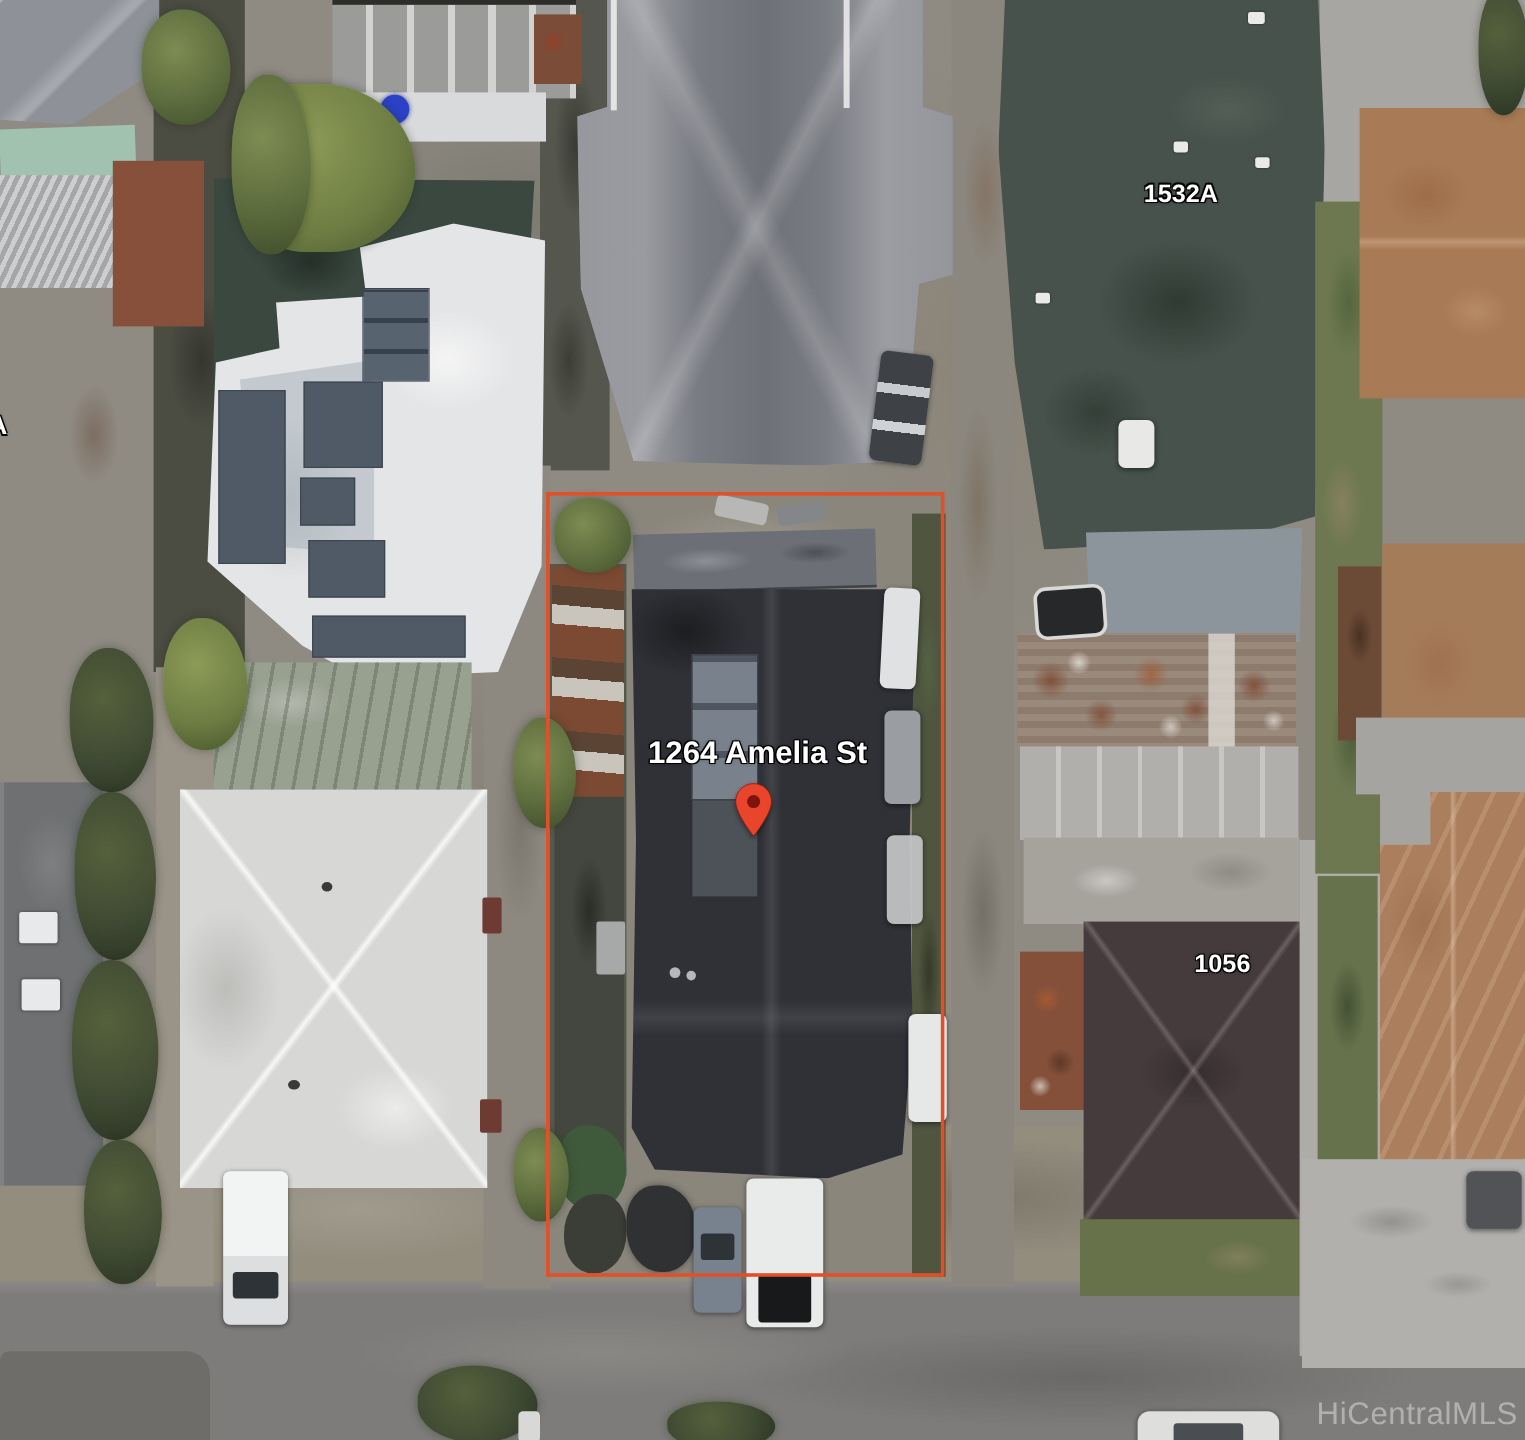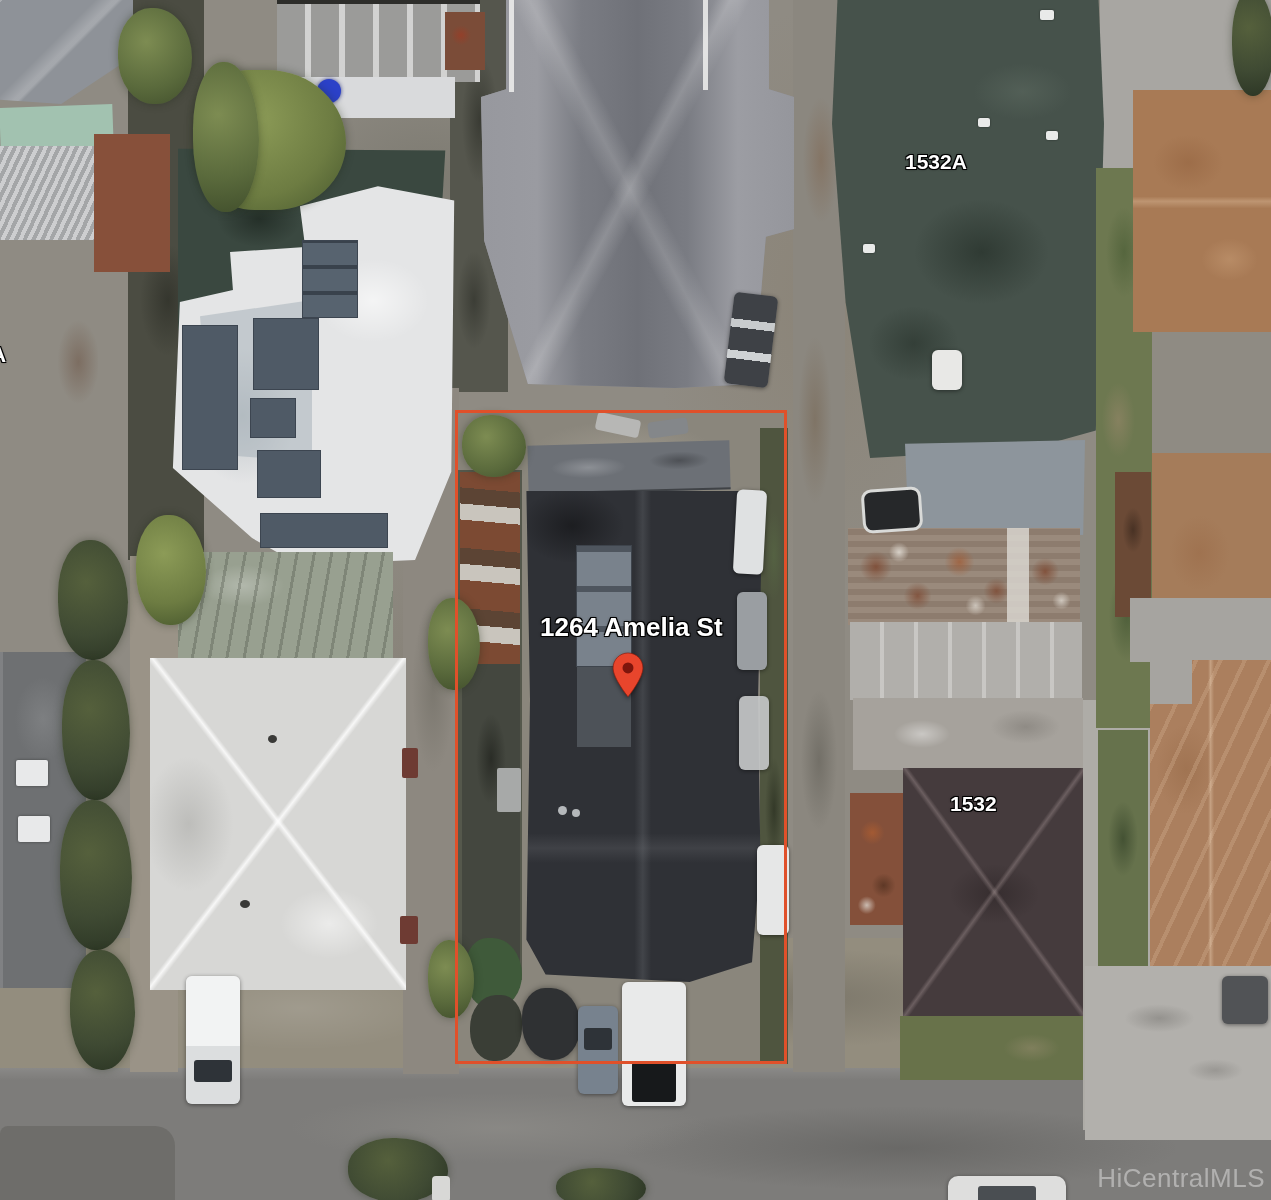--- a/index.html
+++ b/index.html
@@ -253,21 +253,21 @@
   .junk1{left:522px;top:988px;width:58px;height:72px;background:#2f3133;border-radius:40% 50% 45% 50%;box-shadow:0 0 6px rgba(0,0,0,.4);}
   .junk2{left:470px;top:995px;width:52px;height:66px;background:#3a3e36;border-radius:50% 40% 50% 45%;}
   .sedan-blue{left:578px;top:1006px;width:40px;height:88px;background:#77828e;}
   .pickup-white{left:622px;top:982px;width:64px;height:124px;background:#e9eaea;}
   .car-road-white{left:948px;top:1176px;width:118px;height:44px;background:#dededd;border-radius:10px;}
   .car-br-dark{left:1222px;top:976px;width:46px;height:48px;background:#515356;}
   .moto-white{left:432px;top:1176px;width:18px;height:26px;background:#d8d8d6;border-radius:4px;}
   
   .boundary{left:455px;top:410px;width:332px;height:654px;border:3px solid var(--boundary-color,#e0502a);box-sizing:border-box;background:transparent;}
   .pin{left:612px;top:652px;width:32px;height:46px;filter:drop-shadow(0 2px 2px rgba(0,0,0,.45));}
-  .map-label{color:var(--address-text-color,#fff);font-weight:700;text-align:left;white-space:nowrap;
+  .map-label{color:var(--address-text-color,#fff);font-weight:700;text-align:right;white-space:nowrap;
     text-shadow:-1px -1px 0 #000,1px -1px 0 #000,-1px 1px 0 #000,1px 1px 0 #000,0 0 3px rgba(0,0,0,.8);}
   .lbl-subject{left:540px;top:612px;width:180px;font-size:26px;}
   .lbl-1532a{left:905px;top:150px;width:110px;font-size:21px;}
   .lbl-1532{left:950px;top:792px;width:92px;font-size:21px;}
   .lbl-partial{left:-22px;top:342px;width:60px;font-size:22px;text-align:left;}
   .watermark{right:6px;bottom:6px;font-size:26px;color:var(--watermark-color,#dcdcdc);opacity:.55;letter-spacing:.5px;font-weight:400;}
 </style>
 </head>
 <body>
 
@@ -400,17 +400,17 @@
 
   <div class="abs boundary"></div>
   <div class="abs pin">
     <svg viewBox="0 0 24 34" width="32" height="46" aria-hidden="true">
       <path d="M12 0.5C5.8 0.5 0.8 5.5 0.8 11.7c0 7.9 11.2 21.6 11.2 21.6s11.2-13.7 11.2-21.6C23.2 5.5 18.2 0.5 12 0.5z" fill="var(--pin-color,#e8452c)" stroke="#8a1a0a" stroke-width="0.5"></path>
       <circle cx="12" cy="11.7" r="4.1" fill="var(--pin-center-color,#7e150c)"></circle>
     </svg>
   </div>
   <div class="abs map-label lbl-subject">1264 Amelia St</div>
   <div class="abs map-label lbl-1532a">1532A</div>
-  <div class="abs map-label lbl-1532">1532</div>
+  <div class="abs map-label lbl-1532">1056</div>
   <div class="abs map-label lbl-partial">3A</div>
   <div class="abs watermark">HiCentralMLS</div>
 
 </div>
 
 </body></html>

